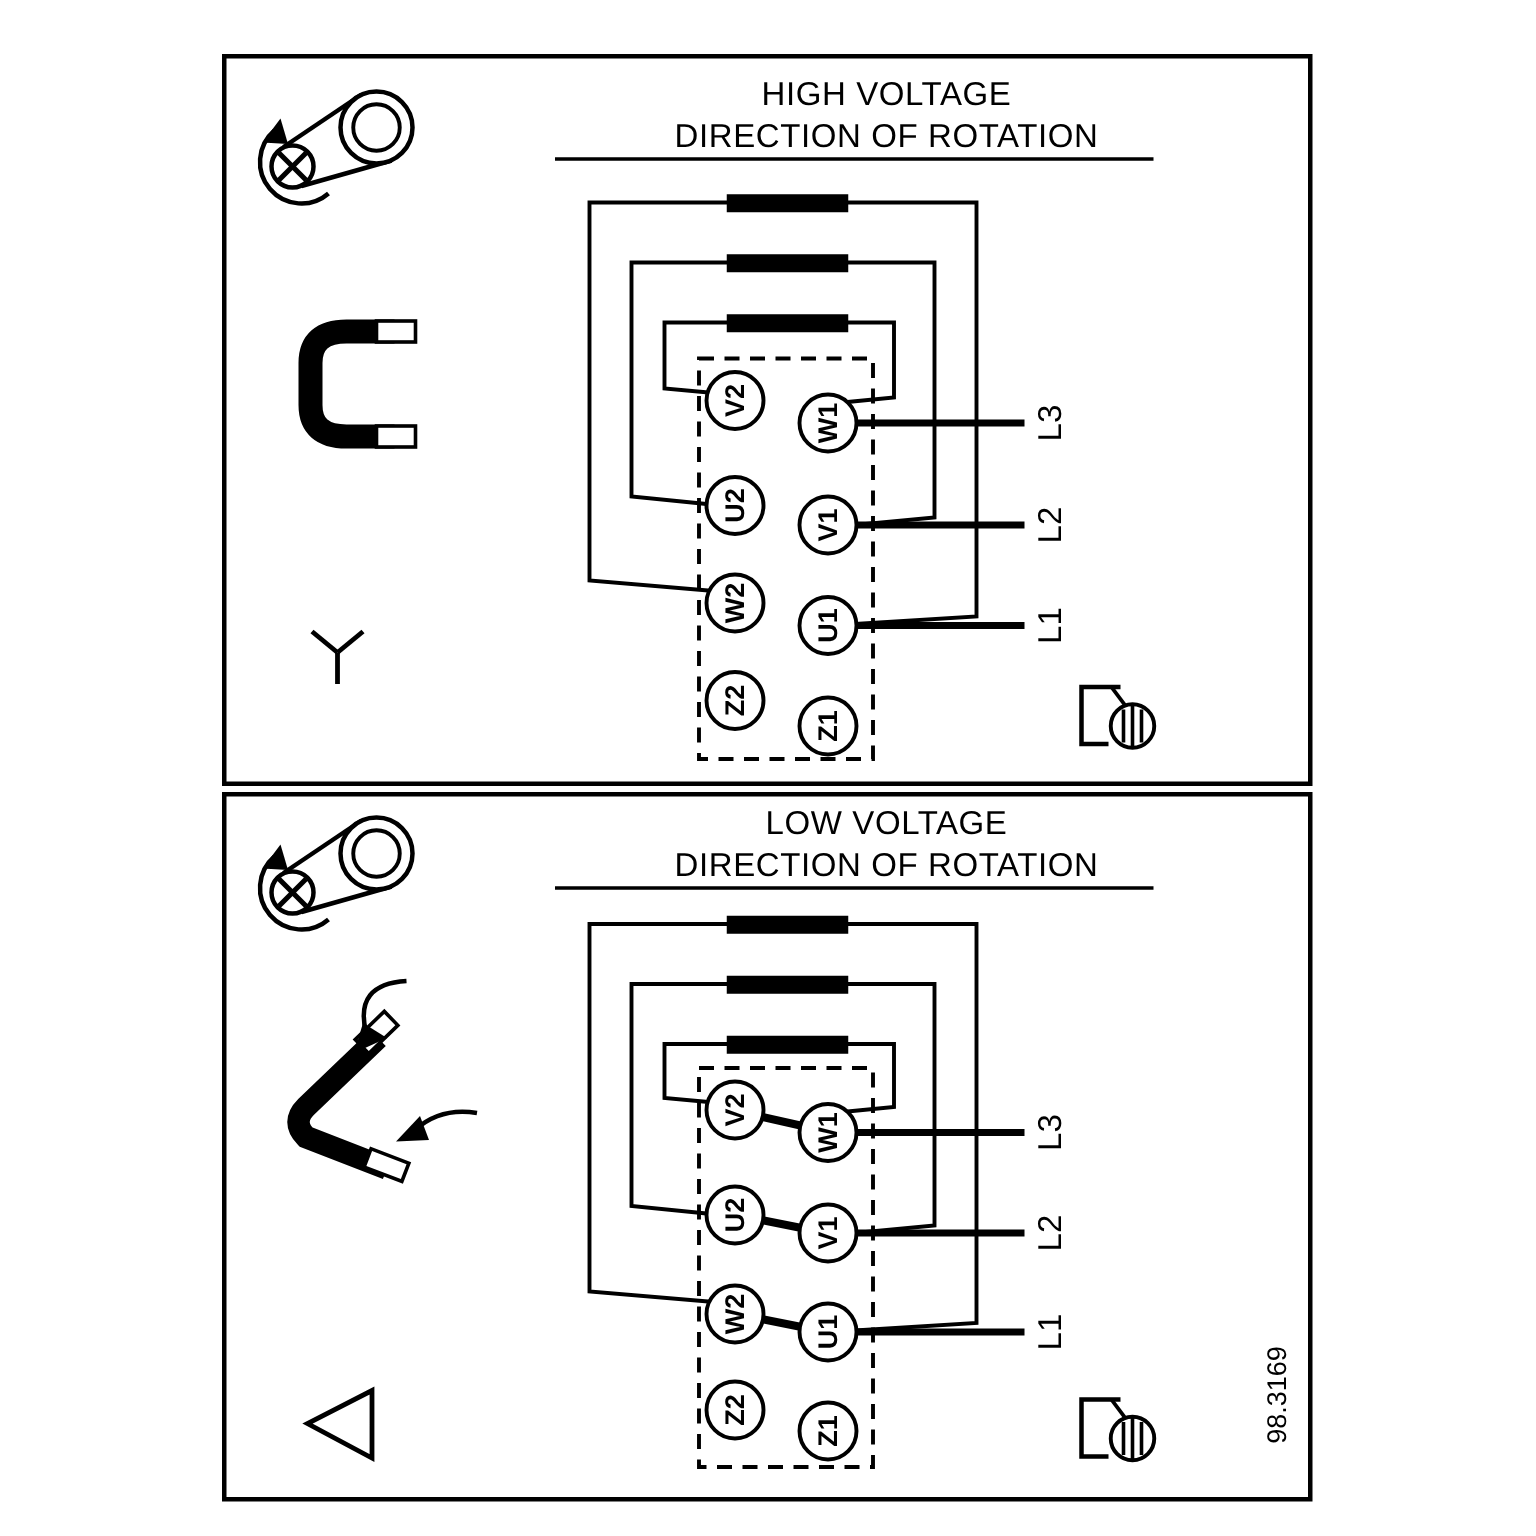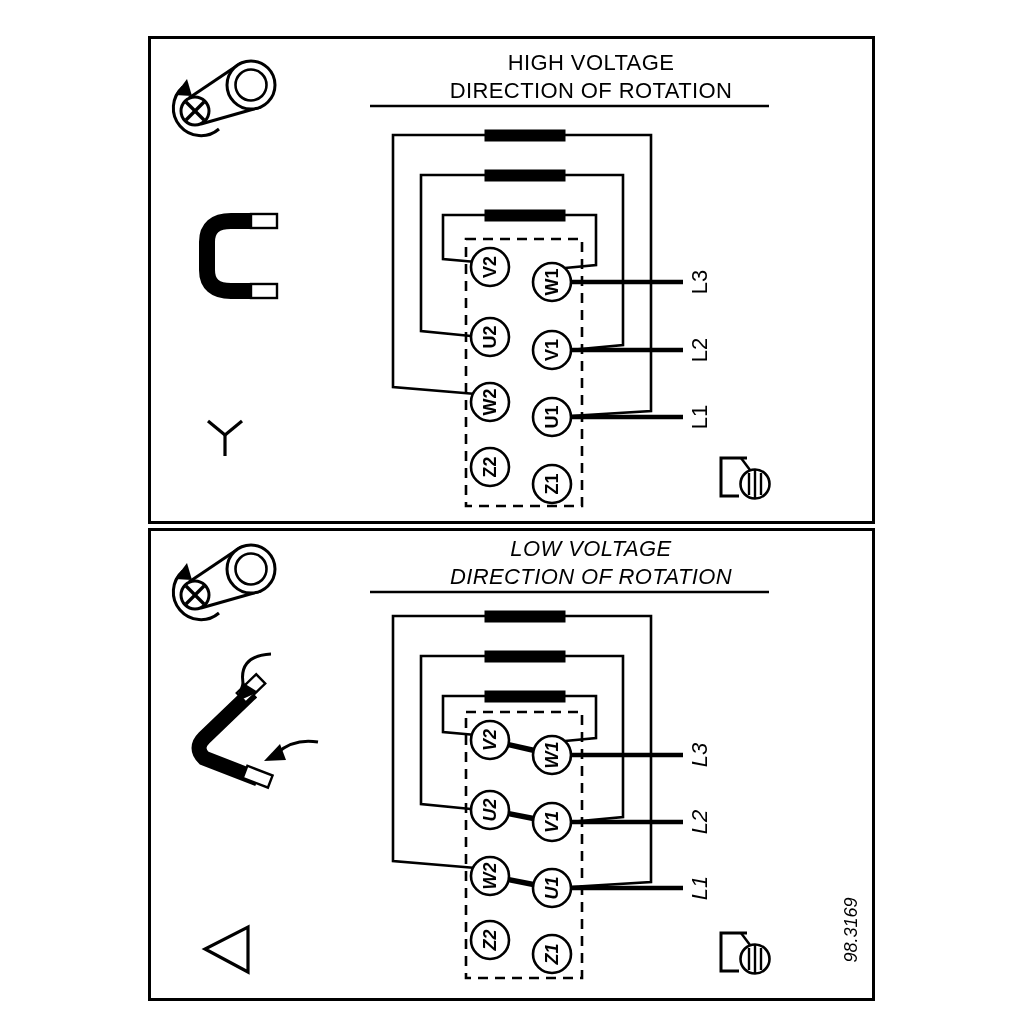--- a/index.html
+++ b/index.html
@@ -2,21 +2,21 @@
 <html><head>
 <meta charset="utf-8">
 <style>
   html,body{margin:0;padding:0;background:#ffffff;}
   .stage{position:relative;width:1024px;height:1024px;background:#ffffff;
          font-family:"Liberation Sans",sans-serif;}
   .frame{position:absolute;left:148px;top:36px;width:727px;height:824px;
          display:flex;flex-direction:column;gap:4px;}
   .panel{border:3px solid #000;background:#fff;box-sizing:border-box;}
   .panel-top{height:488px;}
-  .panel-bottom{flex:1;font-style:italic;}
+  .panel-bottom{flex:1;}
   svg{display:block;}
   .t-title{font-size:22px;letter-spacing:.4px;fill:#000;}
   .t-term{font-size:18px;font-weight:bold;fill:#000;}
   .t-phase{font-size:22px;fill:#000;}
   .t-fig{font-size:18px;fill:#000;}
   .ln{stroke:#000;stroke-width:2.4;}
   .wire{stroke:#000;stroke-width:2.6;fill:none;}
   .wire-thick{stroke:#000;stroke-width:4.6;fill:none;}
   .jumper{stroke:#000;stroke-width:5.4;fill:none;}
   .dashrect{stroke:#000;stroke-width:2.6;fill:none;stroke-dasharray:10 7;}

